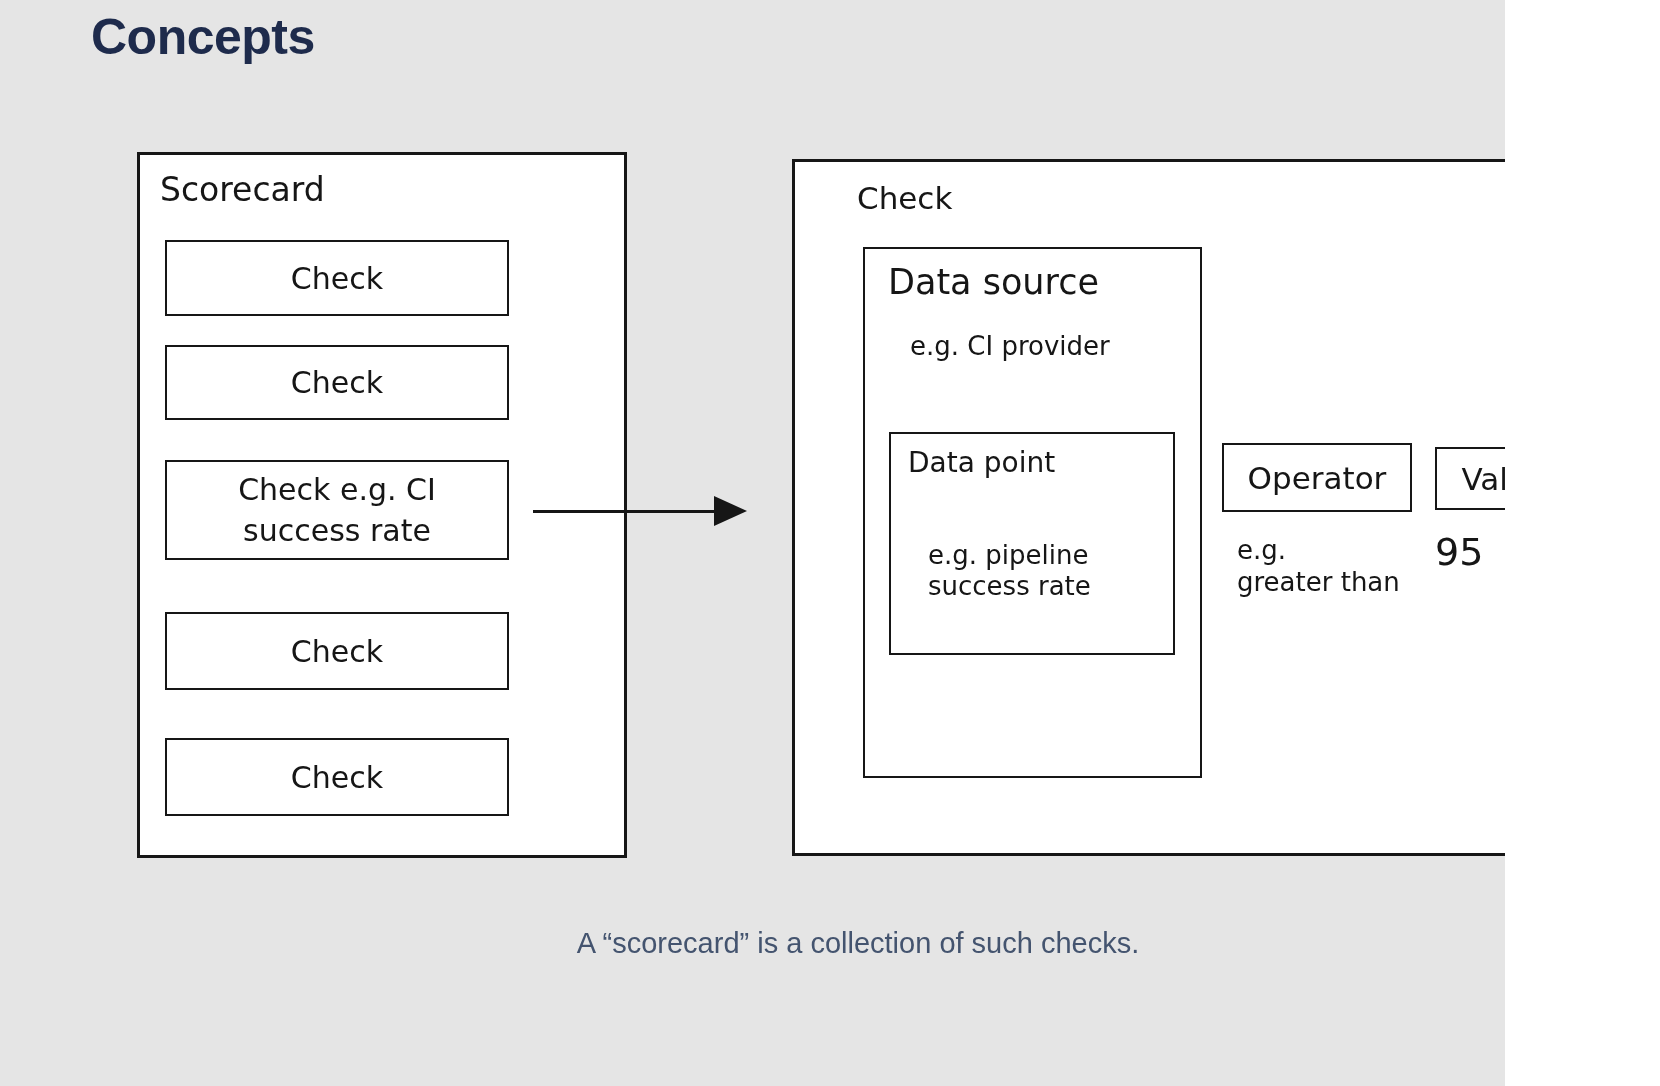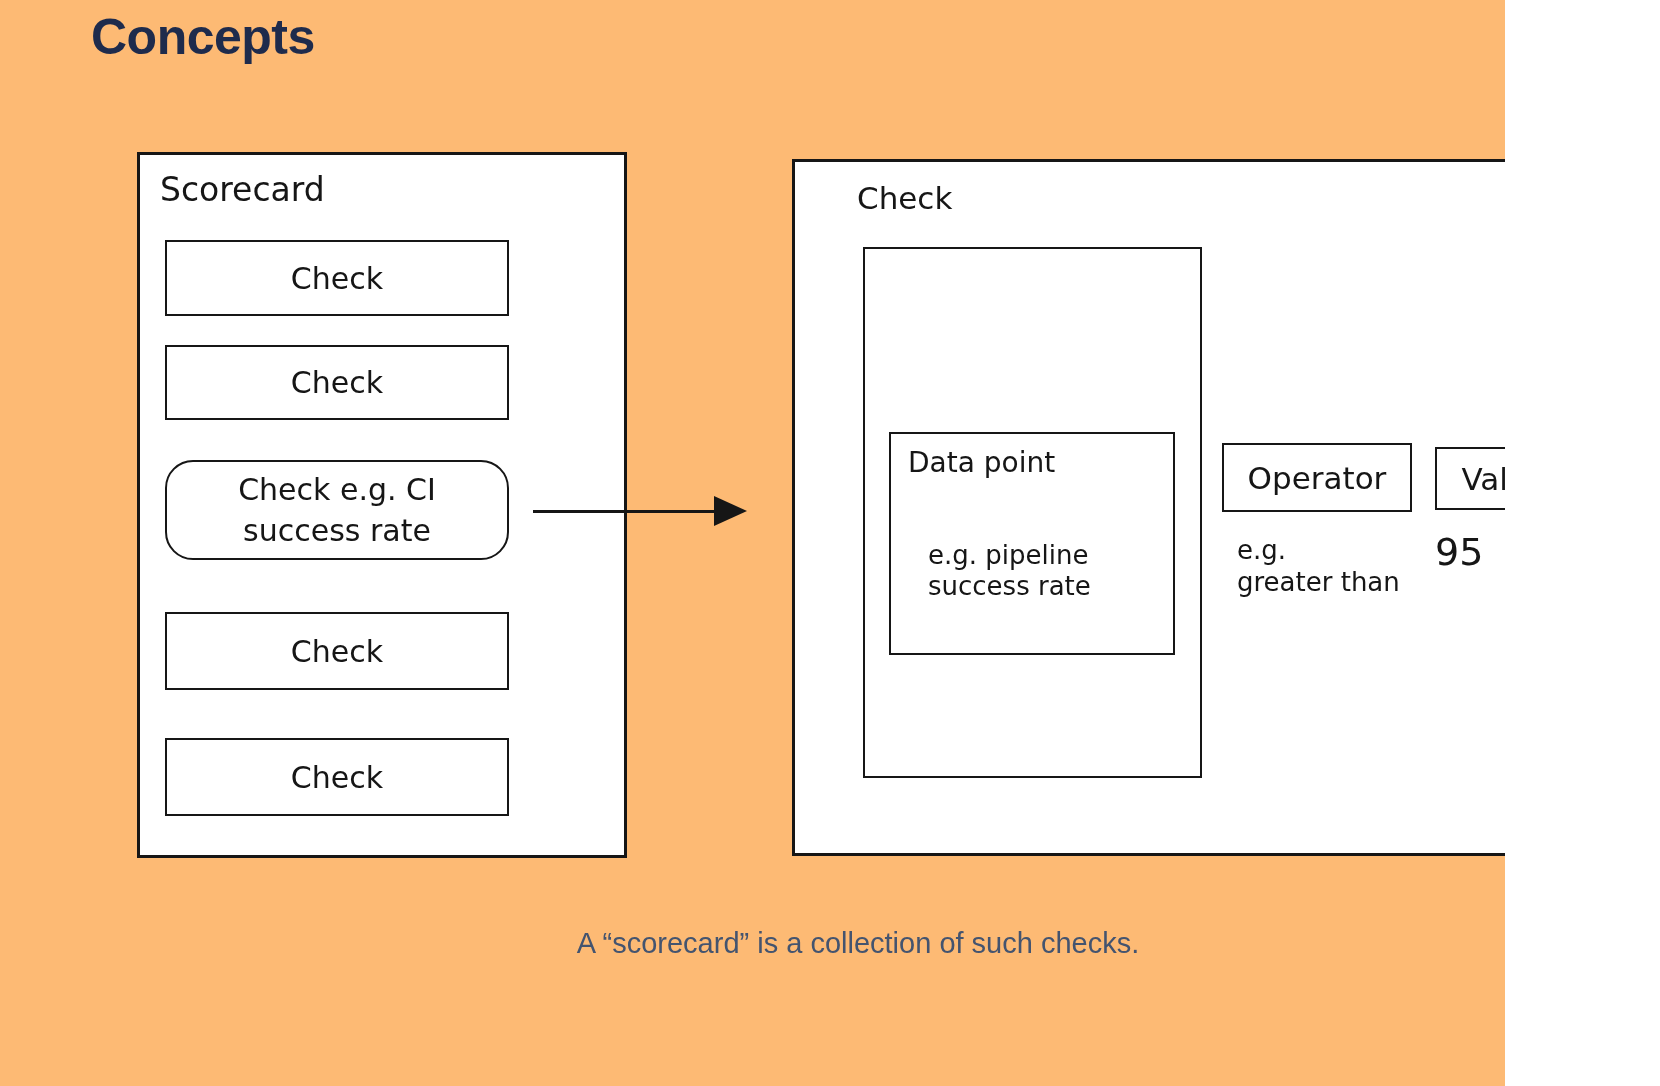--- a/index.html
+++ b/index.html
@@ -1,21 +1,21 @@
 <!DOCTYPE html>
 <html><head>
 <meta charset="utf-8">
 <style>
   * { margin: 0; padding: 0; box-sizing: border-box; }
   html, body { background: #ffffff; }
   .canvas {
     position: relative;
     width: 1505px;
     height: 1086px;
-    background: #fdba74;
+    background: #e5e5e5;
     overflow: hidden;
     font-family: "Liberation Sans", sans-serif;
     padding-left: 32px;
   }
   .abs { position: absolute; }
 
   
   .page-title {
     left: 91px; top: 8px;
     font-size: 50px;
@@ -40,21 +40,21 @@
   .check-row {
     left: 165px; width: 344px;
     border: 2.5px solid #161616;
     background: #fff;
     display: flex; align-items: center; justify-content: center;
     text-align: center;
   }
   .check-row .hand { font-size: 30px; }
   .c1 { top: 240px; height: 76px; }
   .c2 { top: 345px; height: 75px; }
-  .c3 { top: 460px; height: 100px; border-radius: 28px; }
+  .c3 { top: 460px; height: 100px; }
   .c3 .hand { width: 252px; line-height: 41px; }
   .c4 { top: 612px; height: 78px; }
   .c5 { top: 738px; height: 78px; }
 
   
   .arrow-line { left: 533px; top: 510px; width: 184px; height: 3px; background: #161616; }
   .arrow-head {
     left: 714px; top: 496px;
     width: 0; height: 0;
     border-top: 15px solid transparent;
@@ -123,21 +123,23 @@
     <span class="hand">Check</span>
   </div>
 
   <div class="abs arrow-line"></div>
   <div class="abs arrow-head"></div>
 
   <div class="box check-detail-box"></div>
   <div class="abs hand check-detail-label">Check</div>
 
   <div class="box thin data-source-box"></div>
+  <div class="abs hand data-source-label">Data source</div>
   <div class="abs hand data-source-eg">
+    <div>e.g. CI provider</div>
   </div>
 
   <div class="box thin data-point-box"></div>
   <div class="abs hand data-point-label">Data point</div>
   <div class="abs hand data-point-eg">
     <div>e.g. pipeline</div>
     <div>success rate</div>
   </div>
 
   <div class="box thin operator-box">

